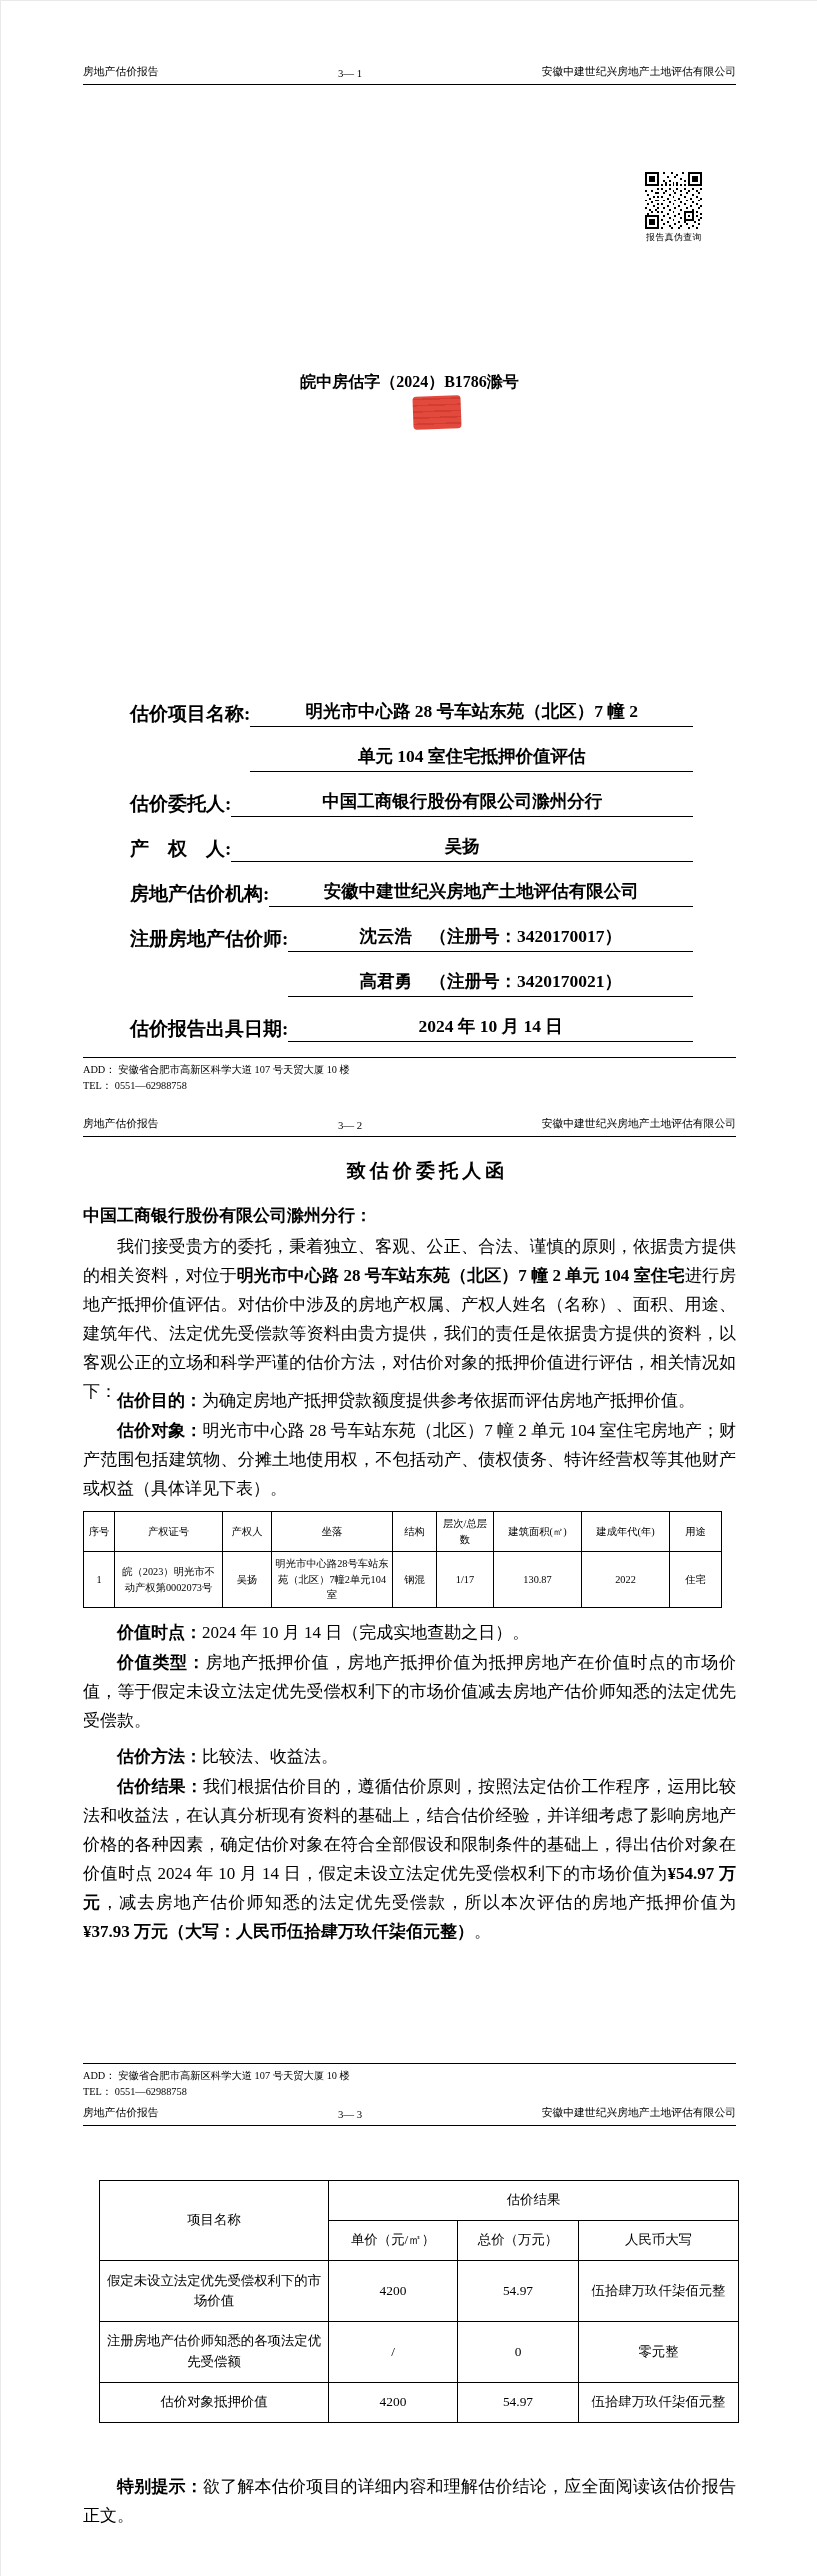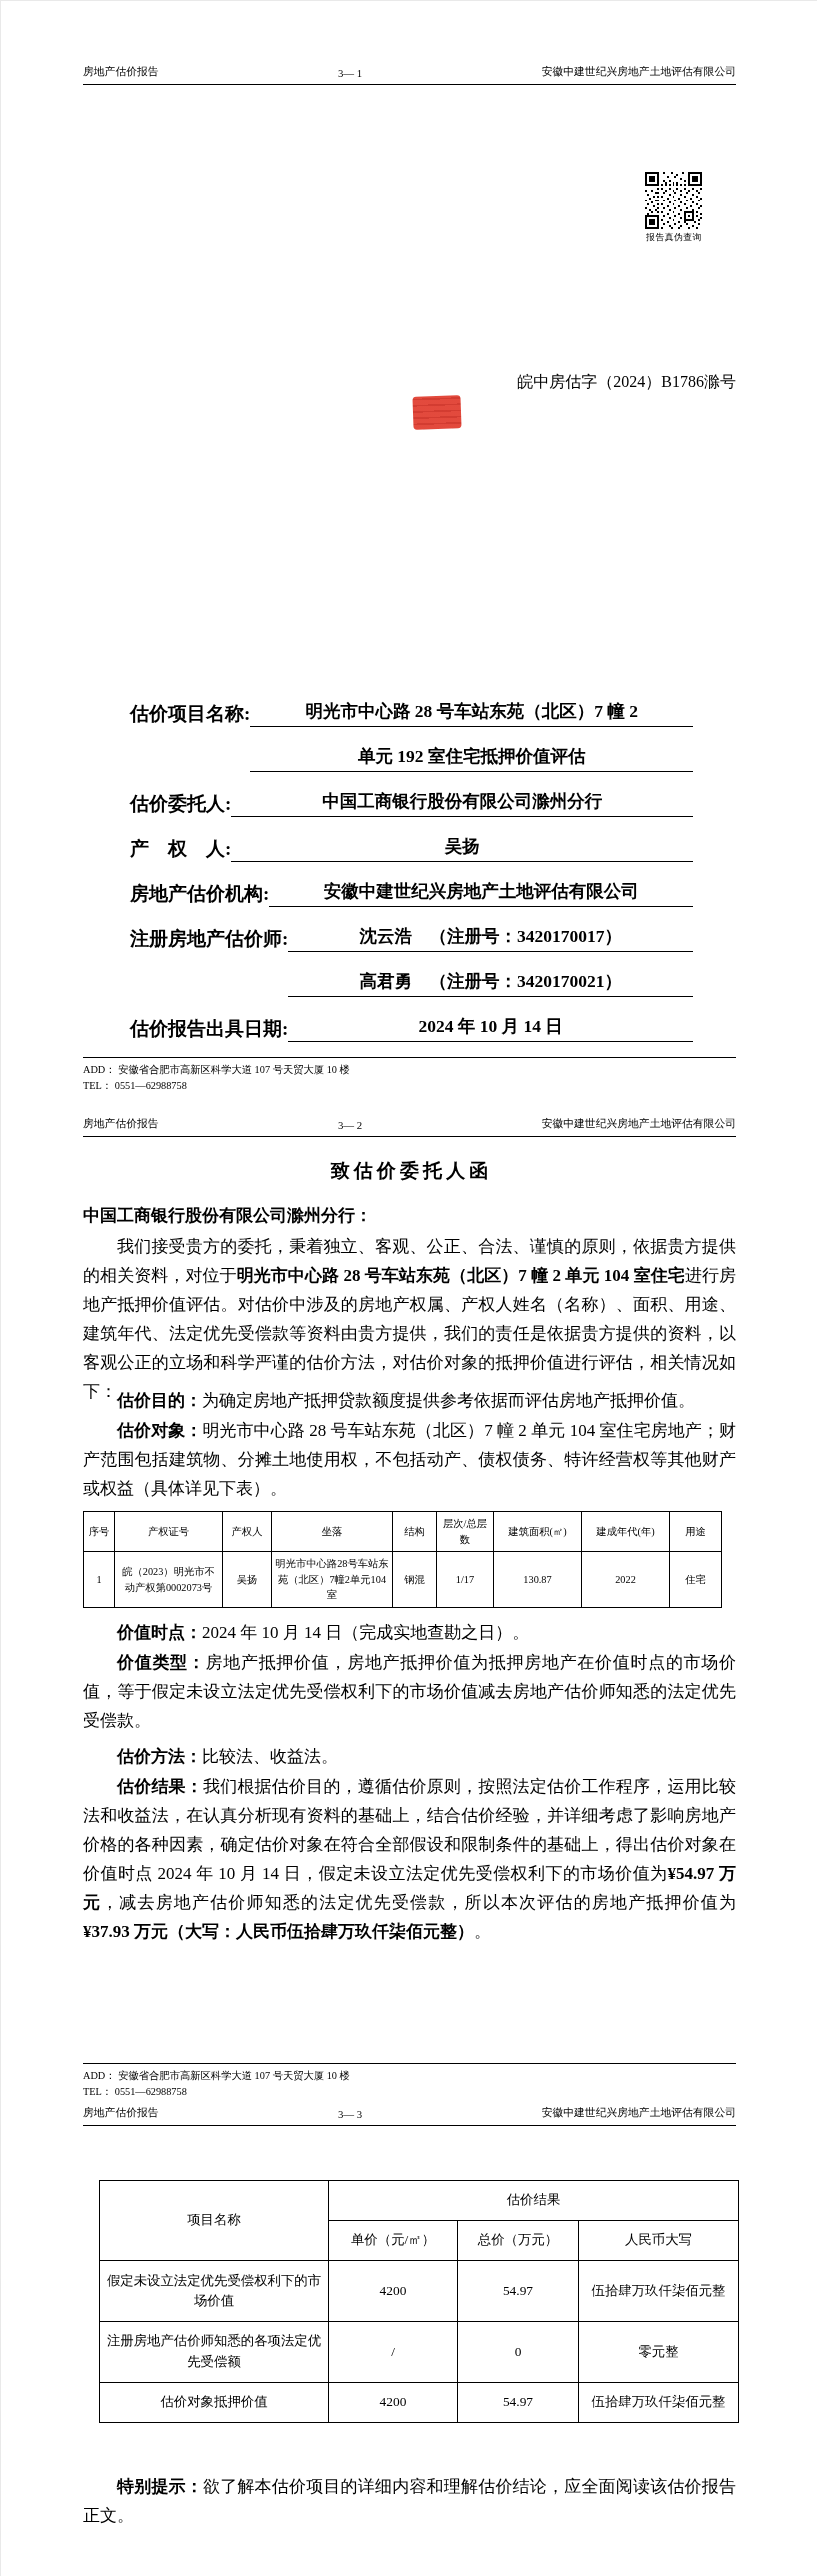--- a/index.html
+++ b/index.html
@@ -11,37 +11,37 @@
                align-items:flex-end; font-size:10.8px; padding-bottom:5px; border-bottom:1px solid #000; }
   .pg-footer { position:absolute; left:82px; width:653px; border-top:1px solid #000; padding-top:4.1px;
                font-size:10.3px; line-height:16px; }
 
   .qr-wrap { position:absolute; left:644px; top:171px; width:58px; text-align:center; }
   .qr-wrap svg { display:block; shape-rendering:crispEdges; }
   .qr-caption { margin-top:3.1px; font-size:8.8px; letter-spacing:0.5px; }
 
   .cover-title { position:absolute; left:82px; width:653px; text-align:center;
                  font-size:42px; font-weight:bold; letter-spacing:3.1px; }
-  .cover-docno { position:absolute; left:82px; width:653px; text-align:right;
-                 font-size:16px; font-weight:normal; }
+  .cover-docno { position:absolute; left:82px; width:653px; text-align:center;
+                 font-size:16px; font-weight:bold; }
   .red-seal { position:absolute; left:412px; top:395px; width:48px; height:33px; border-radius:3.6px;
               transform:rotate(-2deg); opacity:.92;
               background:repeating-linear-gradient(0deg,#e03a2c 0 4.6px,#cf2b1f 4.6px 6.2px); }
 
   .cover-form { position:absolute; left:129px; top:681px; width:563px; }
   .form-row { display:flex; align-items:flex-end; height:45px; }
   .fl { font-weight:bold; font-size:19px; white-space:nowrap; }
   .ghost { visibility:hidden; }
   .fv { flex:1; border-bottom:1px solid #000; text-align:center; font-weight:bold;
         font-size:17.5px; padding-bottom:2.6px; white-space:nowrap; }
 
   .blk { position:absolute; left:82px; width:653px; font-size:17px; line-height:29px; text-align:justify; }
   .indent { text-indent:34px; }
   .salutation { font-weight:bold; }
-  .letter-title { position:absolute; left:84px; width:653px; text-align:center;
+  .letter-title { position:absolute; left:100px; width:653px; text-align:center;
                   font-size:19px; font-weight:bold; letter-spacing:4.1px; }
 
   table { border-collapse:collapse; table-layout:fixed; }
   .ptable { position:absolute; left:82px; top:1510px; width:630px; font-size:10.3px; line-height:15.5px; }
   .ptable th, .ptable td { border:1px solid #000; text-align:center; vertical-align:middle;
                            padding:4.1px 2.1px; font-weight:normal; word-break:break-all; }
   .rtable { position:absolute; left:98px; top:2179px; width:639px; font-size:13.4px; line-height:20.6px; }
   .rtable th, .rtable td { border:1px solid #000; text-align:center; vertical-align:middle;
                            padding:9.3px 5.2px; font-weight:normal; word-break:break-all; }
   b { font-weight:bold; }
@@ -209,21 +209,21 @@
   <div class="cover-docno" style="top:371px">皖中房估字（2024）B1786滁号</div>
   <div class="red-seal"></div>
 
   <div class="cover-form">
     <div class="form-row">
       <span class="fl">估价项目名称:</span>
       <span class="fv">明光市中心路 28 号车站东苑（北区）7 幢 2</span>
     </div>
     <div class="form-row">
       <span class="fl ghost">估价项目名称:</span>
-      <span class="fv">单元 192 室住宅抵押价值评估</span>
+      <span class="fv">单元 104 室住宅抵押价值评估</span>
     </div>
     <div class="form-row">
       <span class="fl">估价委托人:</span>
       <span class="fv">中国工商银行股份有限公司滁州分行</span>
     </div>
     <div class="form-row">
       <span class="fl">产　权　人:</span>
       <span class="fv">吴扬</span>
     </div>
     <div class="form-row">

